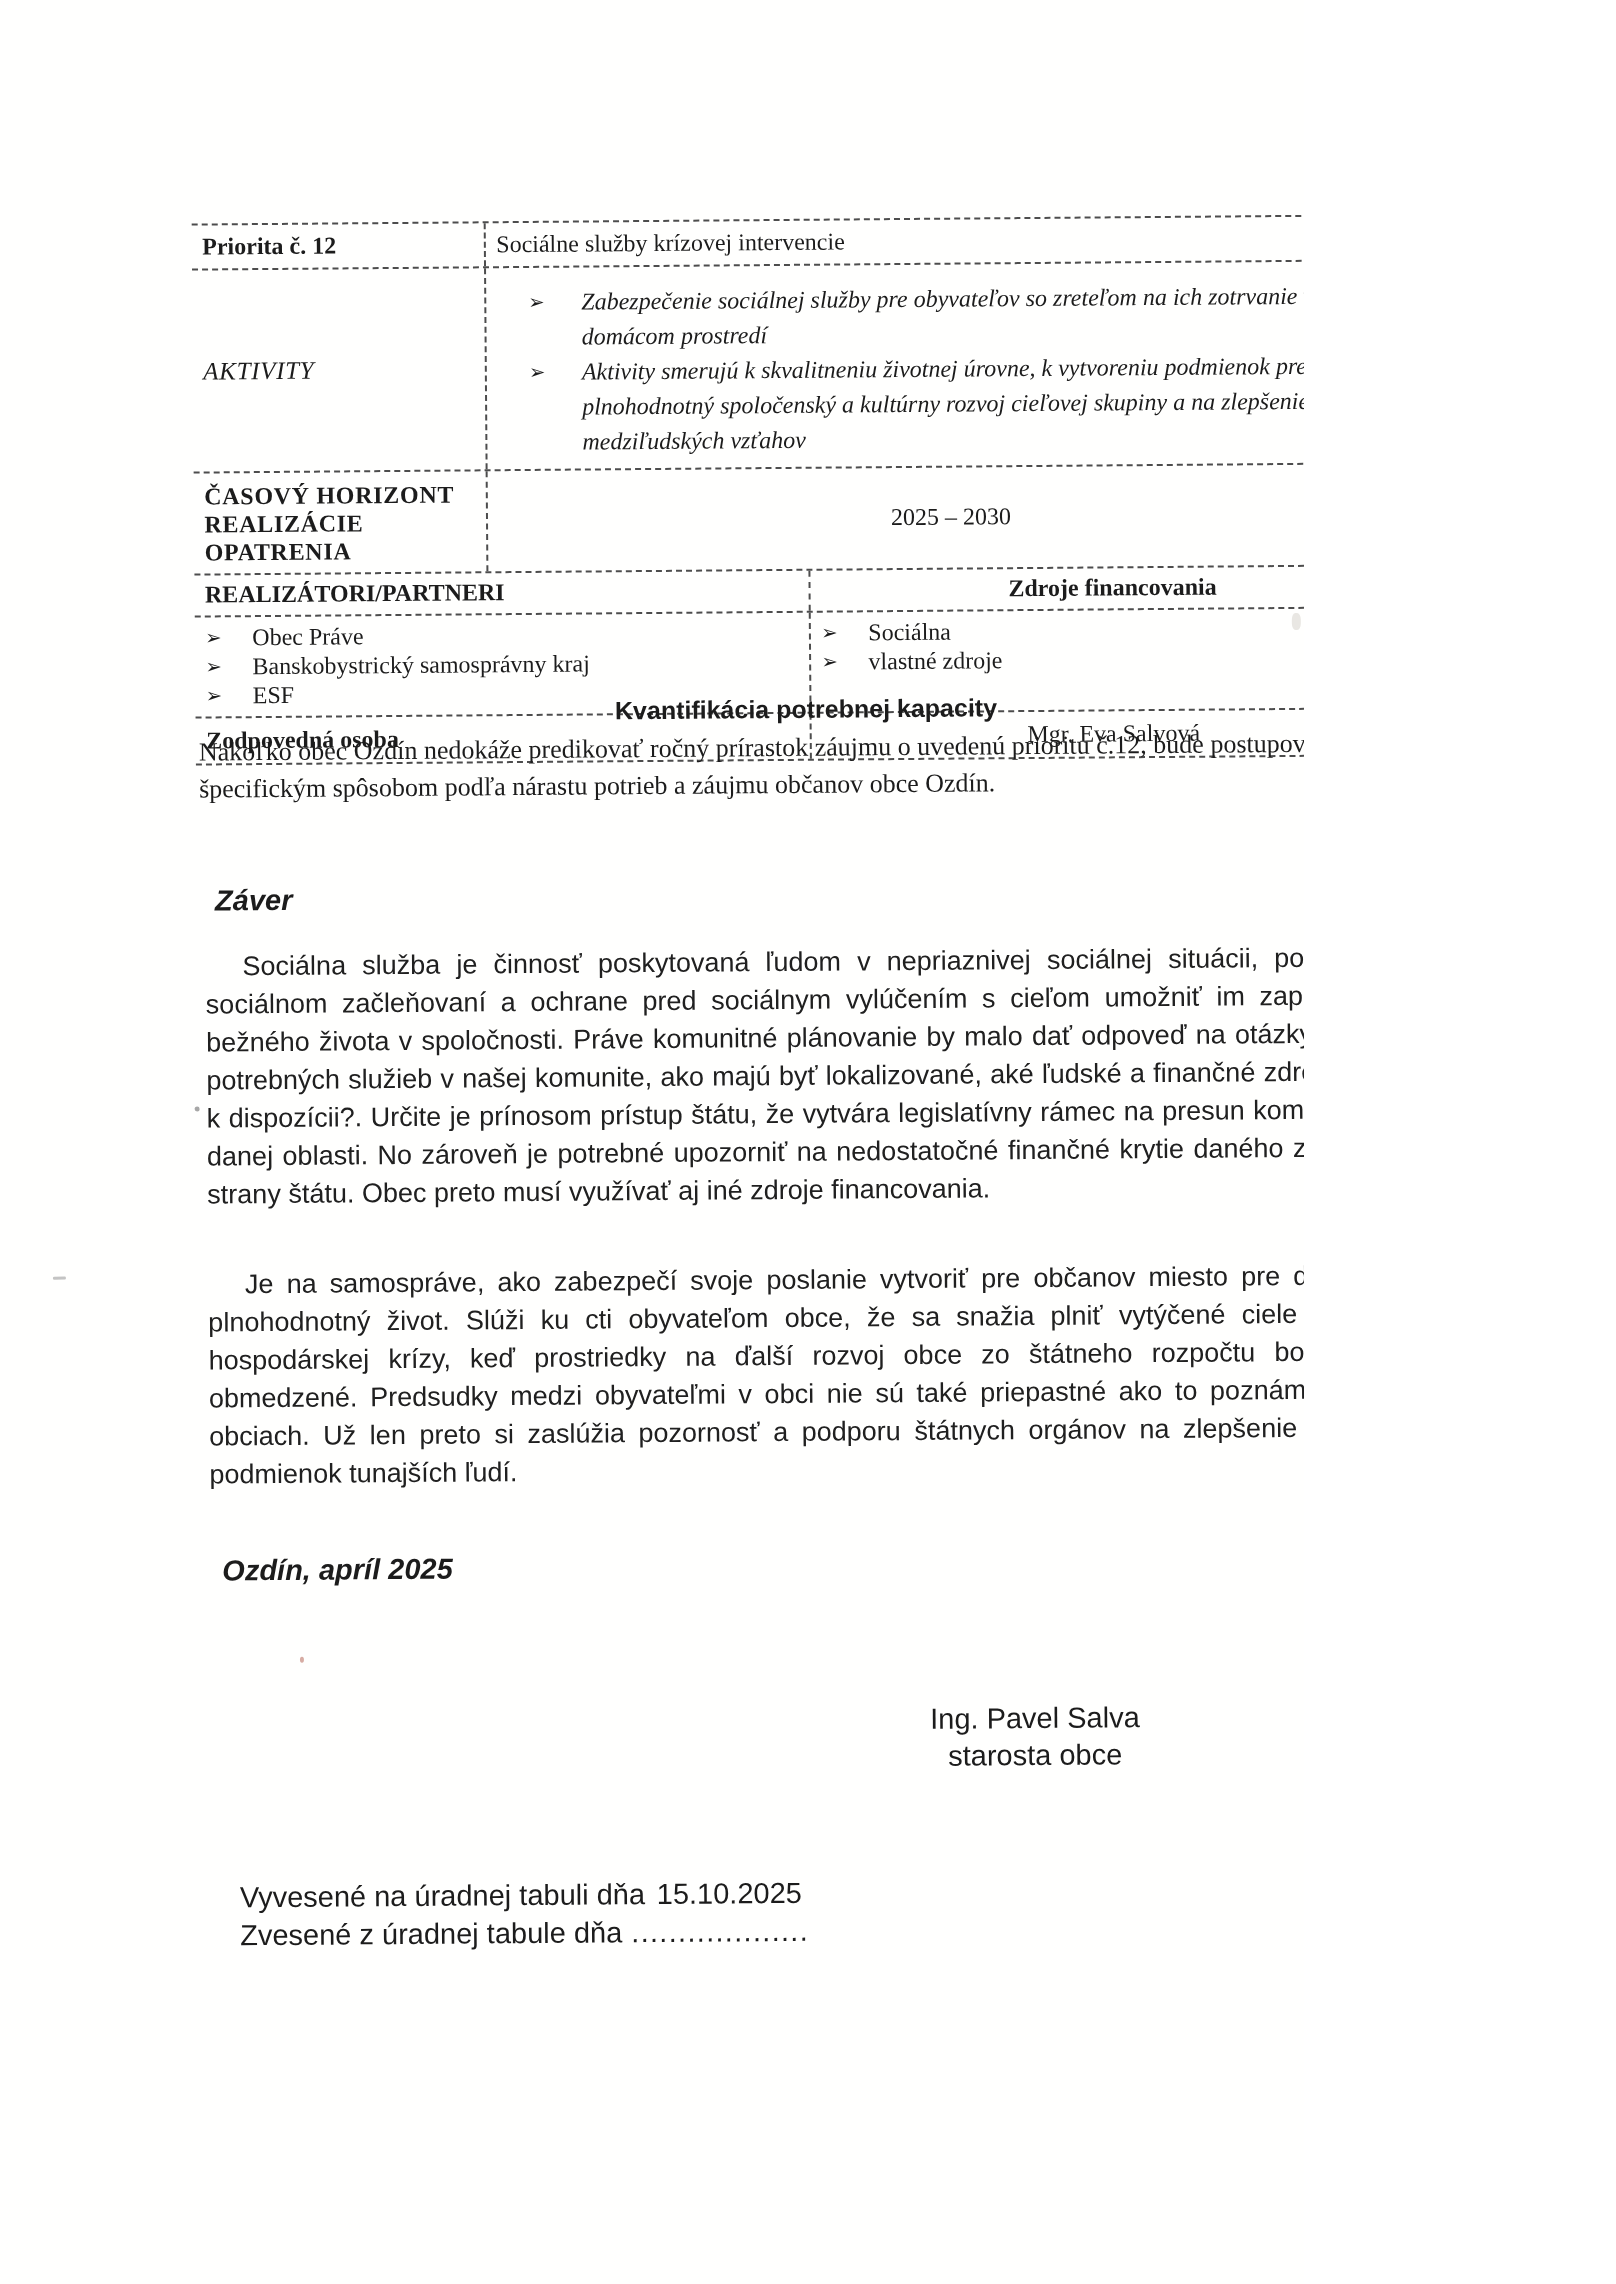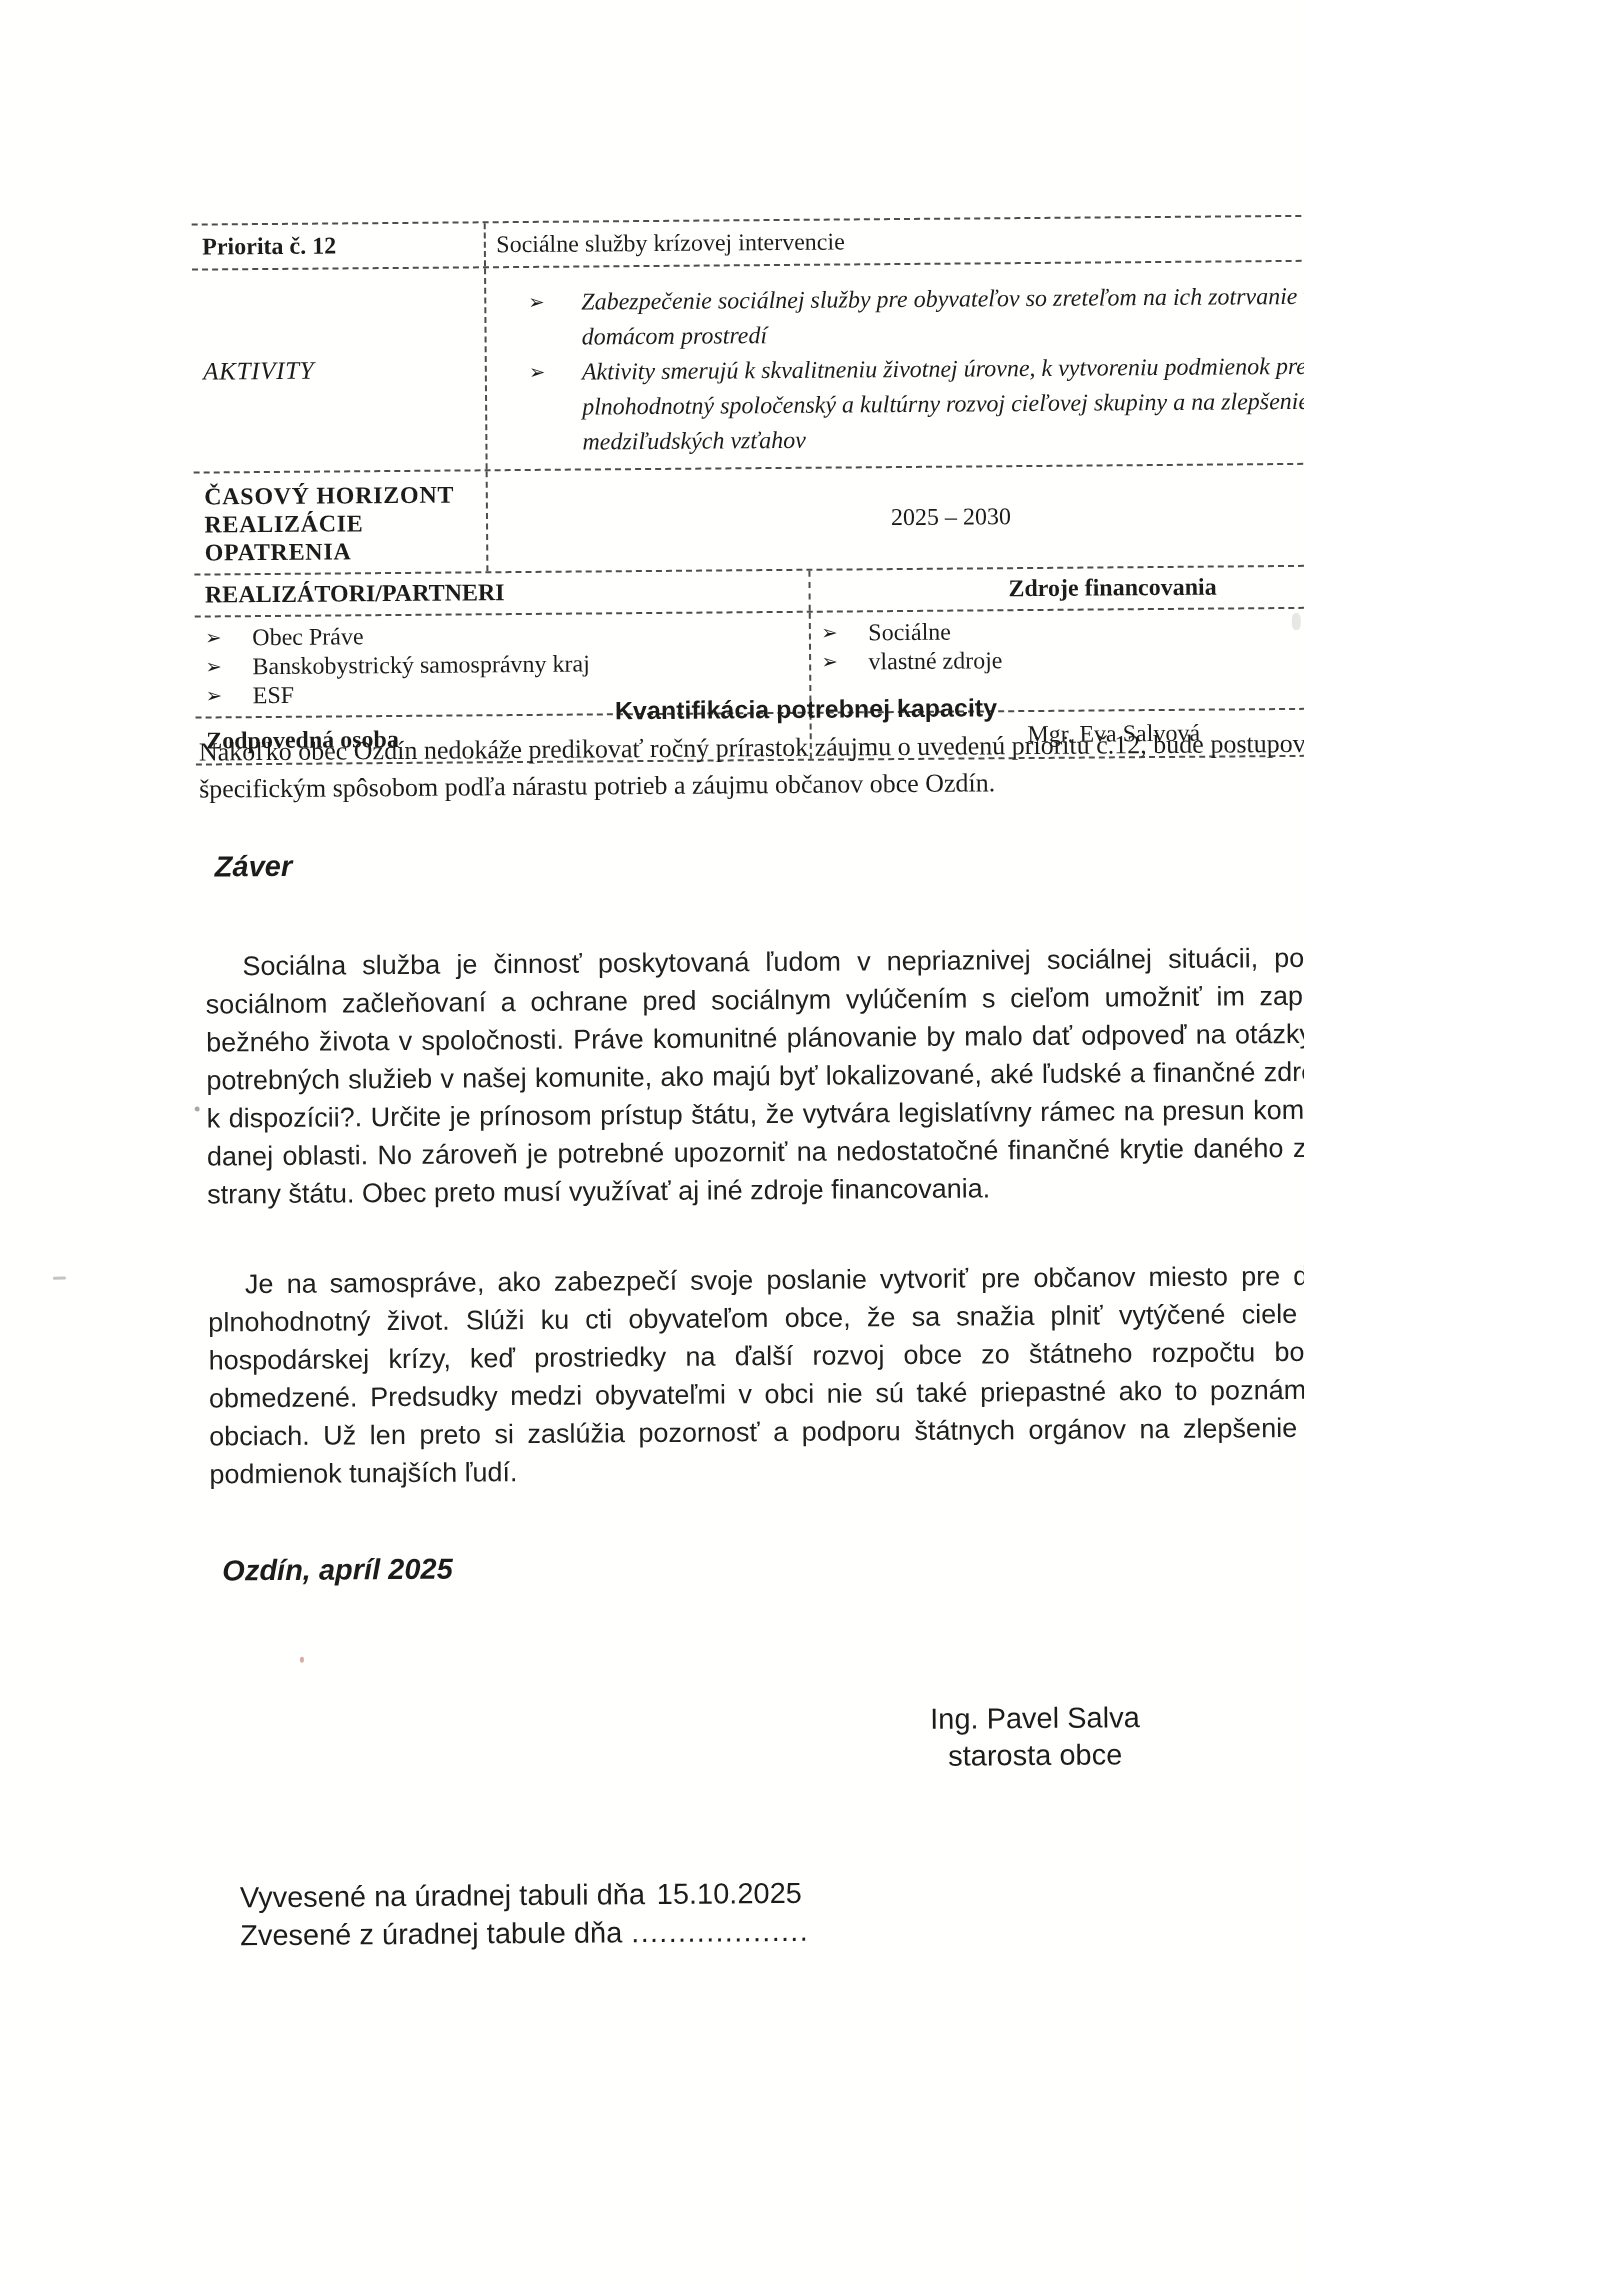--- a/index.html
+++ b/index.html
@@ -46,21 +46,21 @@
   
   .kv-title{
     position:absolute;top:696px;left:0;width:1617px;text-align:center;
     font-family:"Liberation Sans",sans-serif;font-weight:bold;font-size:25px;
   }
   .kv-body{
     position:absolute;top:730px;left:201px;width:1177px;
     font-size:26px;line-height:37px;
   }
   .zaver-title{
-    position:absolute;top:847px;left:216px;
+    position:absolute;top:881px;left:216px;
     font-family:"Liberation Sans",sans-serif;font-weight:bold;font-style:italic;font-size:29px;
   }
   .body-p{
     position:absolute;left:206px;width:1214px;
     font-family:"Liberation Sans",sans-serif;font-size:27px;line-height:38px;
     text-align:justify;text-indent:37px;color:#202020;
   }
   .p1{top:944px;}
   .p2{top:1262px;}
 
@@ -134,21 +134,21 @@
             <span>Banskobystrický samosprávny kraj</span>
           </div>
           <div class="li">
             <span class="mk">➢</span>
             <span>ESF</span>
           </div>
         </div>
         <div class="tcell v items">
           <div class="li">
             <span class="mk">➢</span>
-            <span>Sociálne</span>
+            <span>Sociálna</span>
           </div>
           <div class="li">
             <span class="mk">➢</span>
             <span>vlastné zdroje</span>
           </div>
         </div>
       </div>
 
       <div class="trow gb r6">
         <div class="tcell b">Zodpovedná osoba</div>

